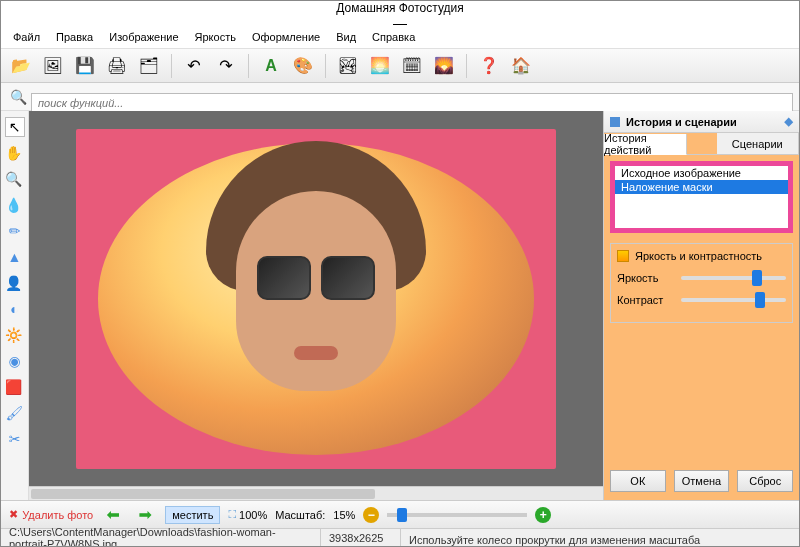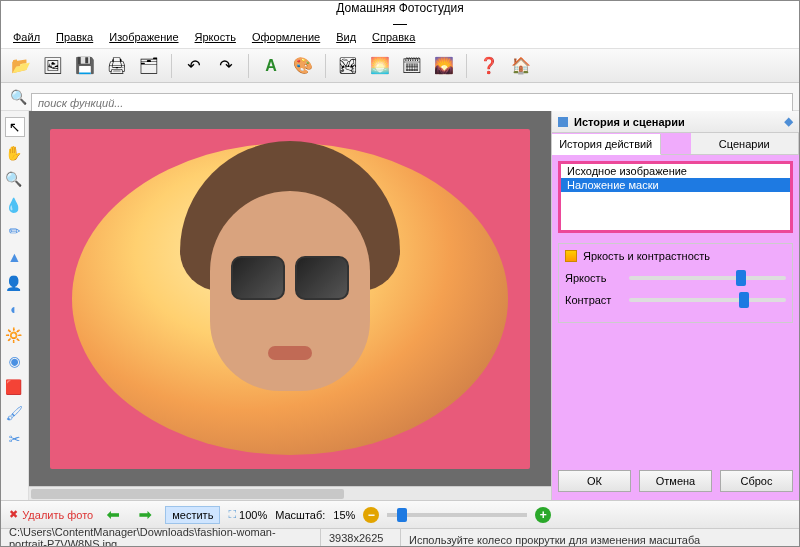--- a/index.html
+++ b/index.html
@@ -4,21 +4,21 @@
 <style>
 * { margin: 0; padding: 0; box-sizing: border-box; font-family: "Segoe UI", Tahoma, sans-serif; font-size: 11px; }
 body { width: 800px; height: 547px; background: #fff; overflow: hidden; display: flex; flex-direction: column; border: 1px solid #888; }
 
 .titlebar { height: 28px; background: #fff; display: flex; align-items: center; padding: 0 4px; flex-direction: column; }
 .titlebar .app-icon { width: 16px; height: 16px; margin-right: 6px; background: radial-gradient(circle at 40% 40%, #888 30%, #444 70%); border-radius: 3px; }
 .titlebar .title { flex: 1; font-size: 12px; }
 .titlebar .winbtn { width: 40px; height: 28px; display: flex; align-items: center; justify-content: center; font-size: 14px; }
 
 .menubar { height: 20px; background: #fff; display: flex; padding: 0 4px; border-bottom: 1px solid #e0e0e0; }
-.menubar .item { padding: 2px 8px; cursor: default; text-decoration: underline; }
+.menubar .item { padding: 2px 8px; cursor: default; }
 
 .toolbar { height: 34px; background: linear-gradient(#fafafa,#eaeaea); border-bottom: 1px solid #ccc; display: flex; align-items: center; padding: 0 6px; gap: 4px; }
 .tbtn { width: 28px; height: 28px; border: 1px solid transparent; border-radius: 3px; display: flex; align-items: center; justify-content: center; font-size: 16px; }
 .tsep { width: 1px; height: 24px; background: #ccc; margin: 0 4px; }
 
 .searchrow { height: 28px; display: flex; align-items: center; padding: 2px 6px; background: #f7f7f7; border-bottom: 1px solid #ddd; }
 .searchrow .mag { width: 24px; text-align: center; font-size: 14px; color: #5a9bd5; }
 .searchrow input { flex: 1; height: 20px; border: 1px solid #bbb; padding: 0 6px; font-style: italic; color: #777; margin-top: 12px; }
 
 .body { flex: 1; display: flex; min-height: 0; }
@@ -32,28 +32,28 @@
 .photo { width: 480px; height: 340px; background: #e85a7a; border-radius: 2px; position: relative; overflow: hidden; }
 .oval { position: absolute; left: 22px; top: 14px; right: 22px; bottom: 14px; border-radius: 50%; background: radial-gradient(ellipse at 40% 35%, #ffeaa8 0%, #ffd070 30%, #f4a050 55%, #d08048 80%); }
 .face { position: absolute; left: 50%; top: 50%; transform: translate(-50%,-54%); width: 160px; height: 200px; background: #d9a37e; border-radius: 80px 80px 70px 70px; }
 .hair { position: absolute; left: 50%; top: 12px; transform: translateX(-50%); width: 220px; height: 150px; background: #6b4a34; border-radius: 110px 110px 40px 40px; }
 .glasses { position: absolute; left: 50%; top: 44%; transform: translate(-50%,-50%); display: flex; gap: 10px; }
 .lens { width: 54px; height: 44px; background: linear-gradient(135deg,#222,#555); border-radius: 10px; border: 2px solid #333; }
 .lips { position:absolute; left:50%; top:64%; transform:translateX(-50%); width:44px; height:14px; background:#c16a55; border-radius:20px; }
 .scroll-h { height: 14px; background: #e8e8e8; border-top: 1px solid #ccc; position: relative; }
 .scroll-h .thumb { position: absolute; left: 2px; top: 2px; width: 60%; height: 10px; background: #c8c8c8; border-radius: 2px; }
 
-.rightpanel { width: 248px; background: #f0abfc; border-left: 1px solid #ccc; display: flex; flex-direction: column; overflow: hidden; }
+.rightpanel { width: 196px; background: #fdba74; border-left: 1px solid #ccc; display: flex; flex-direction: column; overflow: hidden; }
 .panel-hd { height: 22px; background: linear-gradient(#f8f8f8,#eaeaea); border-bottom: 1px solid #ccc; display: flex; align-items: center; padding: 0 6px; font-weight: bold; }
 .panel-hd .sq { width: 10px; height: 10px; background: #4e8ed6; margin-right: 6px; }
 .panel-hd .pin { margin-left: auto; color: #4e8ed6; }
 .tabs { height: 22px; display: flex; border-bottom: 1px solid #ccc; gap: 30px; }
 .tab { flex: 1; display: flex; align-items: center; justify-content: center; border-right: 1px solid #ccc; background: #f0f0f0; }
 .tab.sel { background: #fff; border-bottom: 1px solid #fff; position: relative; top: 1px; }
-.historylist { border: 3px solid #ec4899; margin: 6px; height: 72px; background: #fff; }
+.historylist { border: 5px solid #ec4899; margin: 6px; height: 72px; background: #fff; }
 .historylist .row { padding: 1px 6px; }
 .historylist .row.sel { background: #1e7ae2; color: #fff; }
 
 .section { border: 1px solid #ccc; margin: 4px 6px; padding: 6px; }
 .section .shd { display: flex; align-items: center; font-weight: normal; margin-bottom: 8px; gap: 6px; }
 .section .shd .ic { width: 12px; height: 12px; background: linear-gradient(#fc0,#f90); border: 1px solid #c80; }
 .sliderrow { display: flex; align-items: center; margin: 10px 0; gap: 8px; }
 .sliderrow .lbl { width: 56px; }
 .slider { flex: 1; height: 4px; background: #ddd; position: relative; border-radius: 2px; }
 .slider .knob { position: absolute; top: -6px; width: 10px; height: 16px; background: #1e7ae2; border-radius: 2px; }

